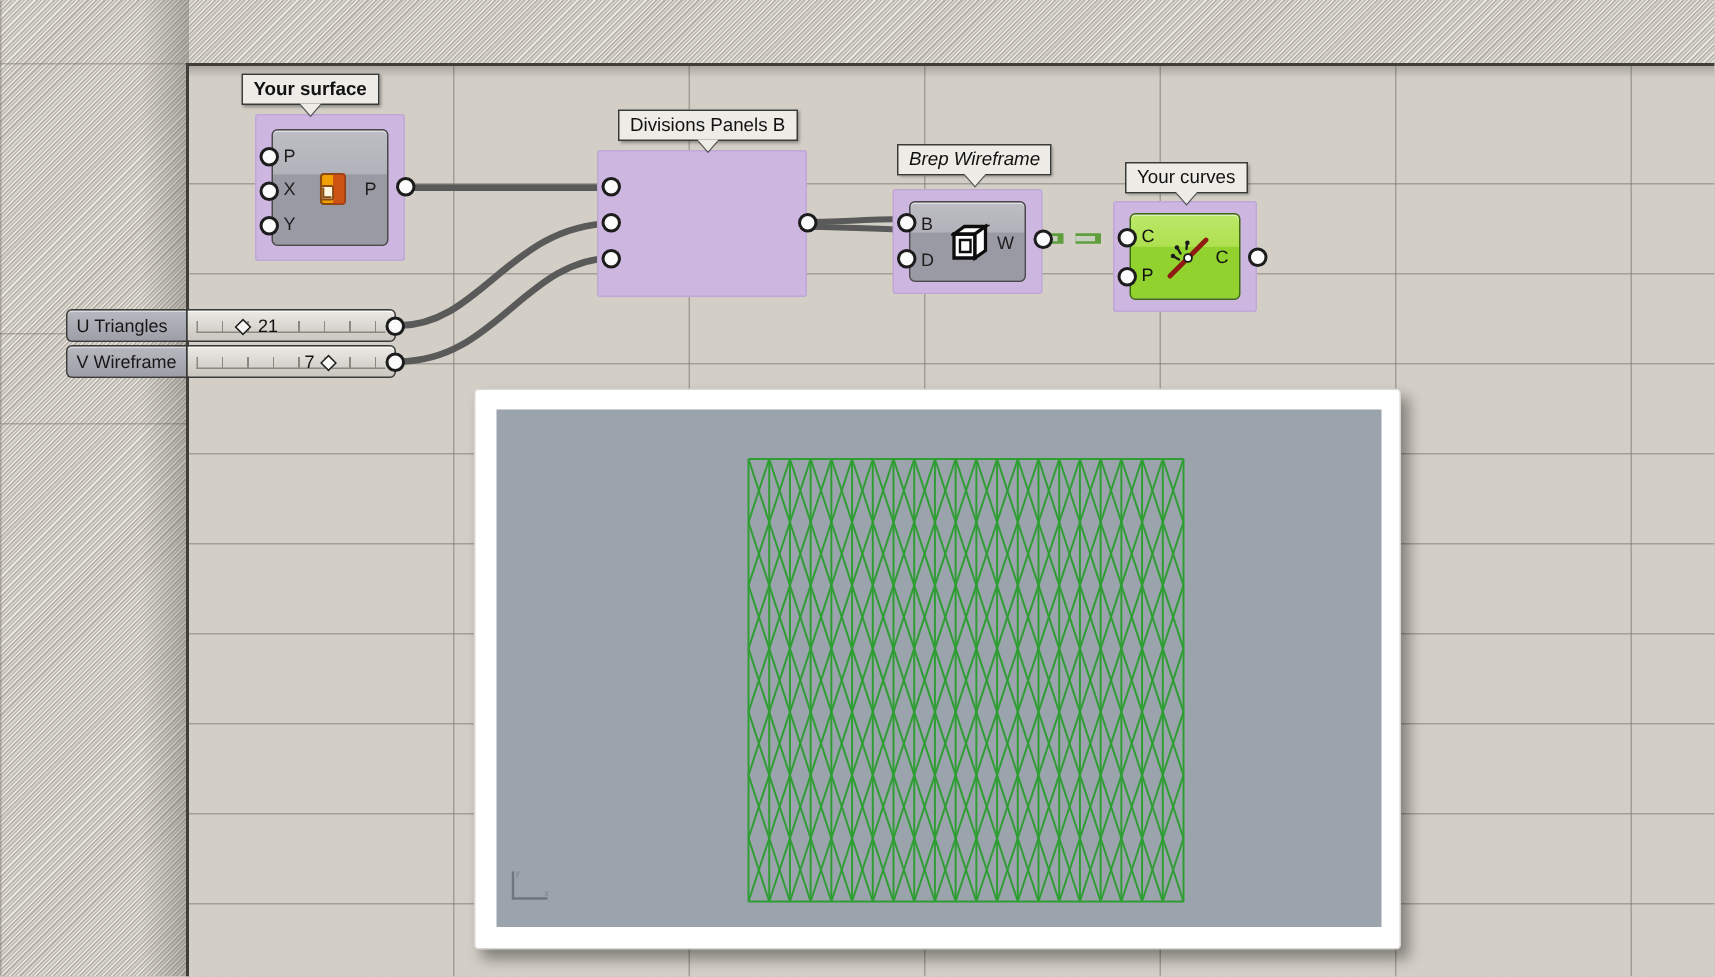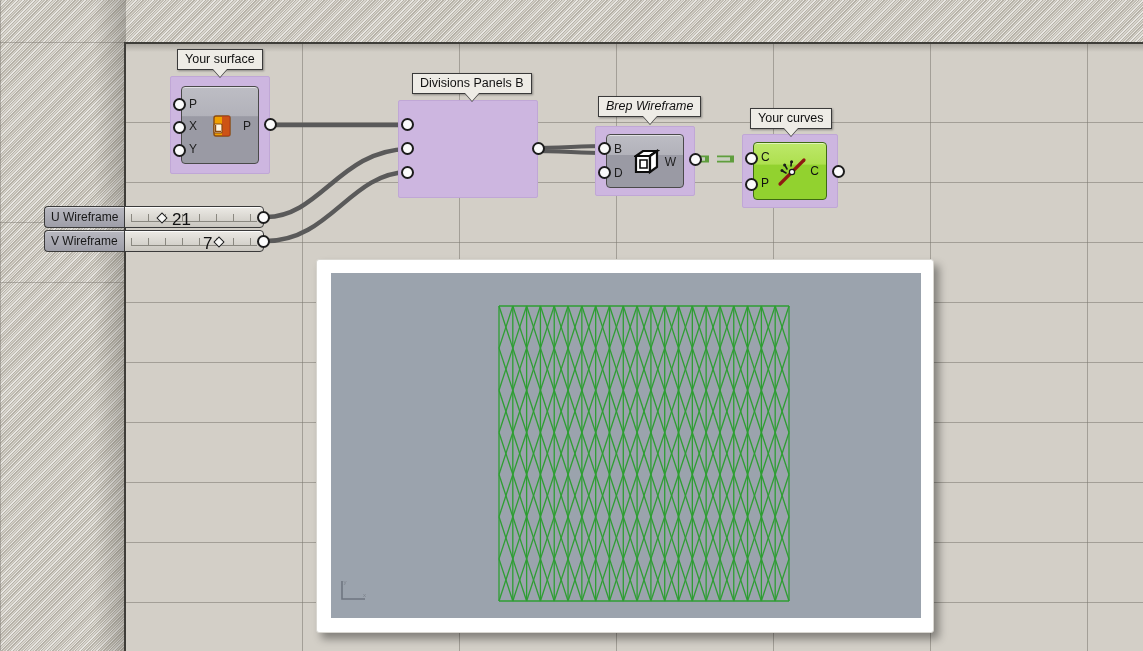--- a/index.html
+++ b/index.html
@@ -101,21 +101,21 @@
   }
   .slider .track{
     position:relative;width:140px;border:1px solid #3a3a3a;border-radius:0 4px 4px 0;
     background:linear-gradient(to bottom,#eceae5,#c9c6bf);
     box-shadow:inset 0 1px 0 rgba(255,255,255,.8);
   }
   .slider .ticks{position:absolute;left:6px;right:6px;top:7px;height:8px;
     background-image:repeating-linear-gradient(to right,#8a8880 0 1px,transparent 1px 17px);}
   .slider .tickline{position:absolute;left:6px;right:6px;top:14px;height:1px;background:#8a8880;}
   .slider .val{
-    position:absolute;top:3px;font-size:17px;color:#111;white-space:nowrap;
+    position:absolute;top:3px;font-size:12px;color:#111;white-space:nowrap;
   }
   .slider .diamond{
     position:absolute;top:7px;width:8px;height:8px;background:#f7f7f5;
     border:1px solid #1c1c1c;transform:rotate(45deg);
   }
   .slider .outport{
     position:absolute;right:-7px;top:4px;width:13px;height:13px;border-radius:50%;
     background:#fbfbfb;border:2px solid #1c1c1c;
   }
 
@@ -192,21 +192,21 @@
         <rect x="4" y="10" width="8" height="9" rx="1" fill="#fdf4e0" stroke="#8a4a10" stroke-width="1.2"></rect>
         <path d="M5.5,11 v6.5 h5.5" fill="none" stroke="#8a4a10" stroke-width="1.4"></path>
       </svg>
     </span>
   </div>
   <span class="port" style="left:3px;top:22px;"></span>
   <span class="port" style="left:3px;top:45px;"></span>
   <span class="port" style="left:3px;top:68px;"></span>
   <span class="port" style="right:-7px;top:42px;"></span>
 </div>
-<div class="tag" style="left:177px;top:49px;">
+<div class="tag" style="left:161px;top:49px;font-weight:bold;">
   <span>Your surface</span>
   <span class="tail"></span>
 </div>
 
 <div class="comp" style="left:398px;top:100px;width:140px;height:98px;">
   <div class="sel"></div>
   <span class="port" style="left:3px;top:18px;"></span>
   <span class="port" style="left:3px;top:42px;"></span>
   <span class="port" style="left:3px;top:66px;"></span>
   <span class="port" style="right:-7px;top:42px;"></span>
@@ -262,21 +262,21 @@
   <span class="port" style="left:3px;top:18px;"></span>
   <span class="port" style="left:3px;top:44px;"></span>
   <span class="port" style="right:-7px;top:31px;"></span>
 </div>
 <div class="tag" style="left:750px;top:108px;">
   <span>Your curves</span>
   <span class="tail"></span>
 </div>
 
 <div class="slider" style="left:44px;top:206px;">
-  <div class="name">U Wireframe</div>
+  <div class="name">U Triangles</div>
   <div class="track">
     <div class="tickline"></div>
     <div class="ticks"></div>
     <div class="diamond" style="left:33px;"></div>
     <div class="val" style="left:47px;">21</div>
     <div class="outport"></div>
   </div>
 </div>
 
 <div class="slider" style="left:44px;top:230px;">

